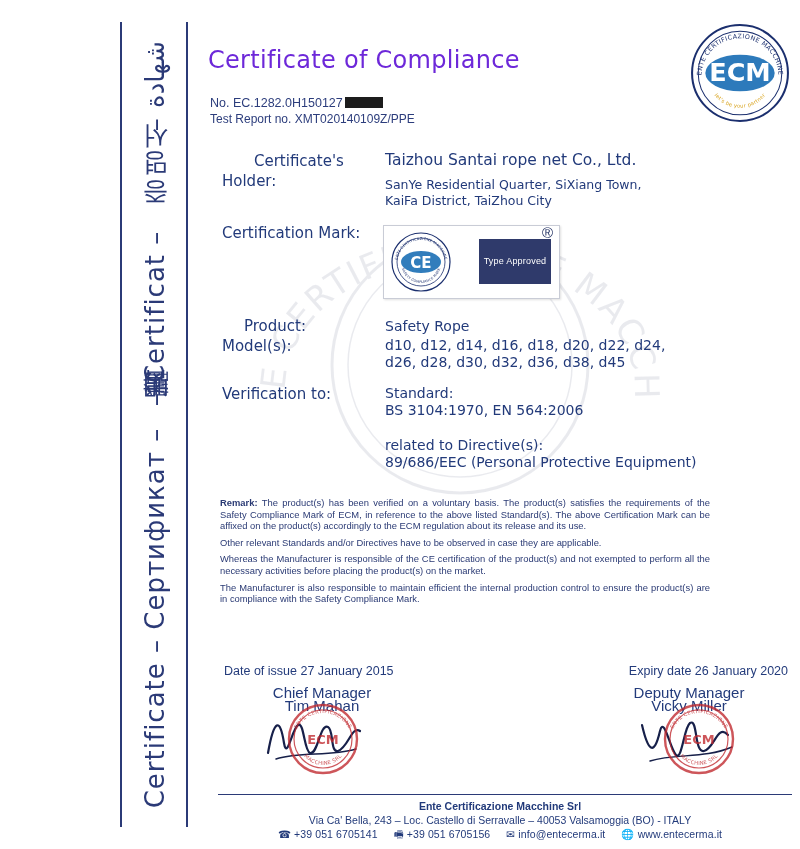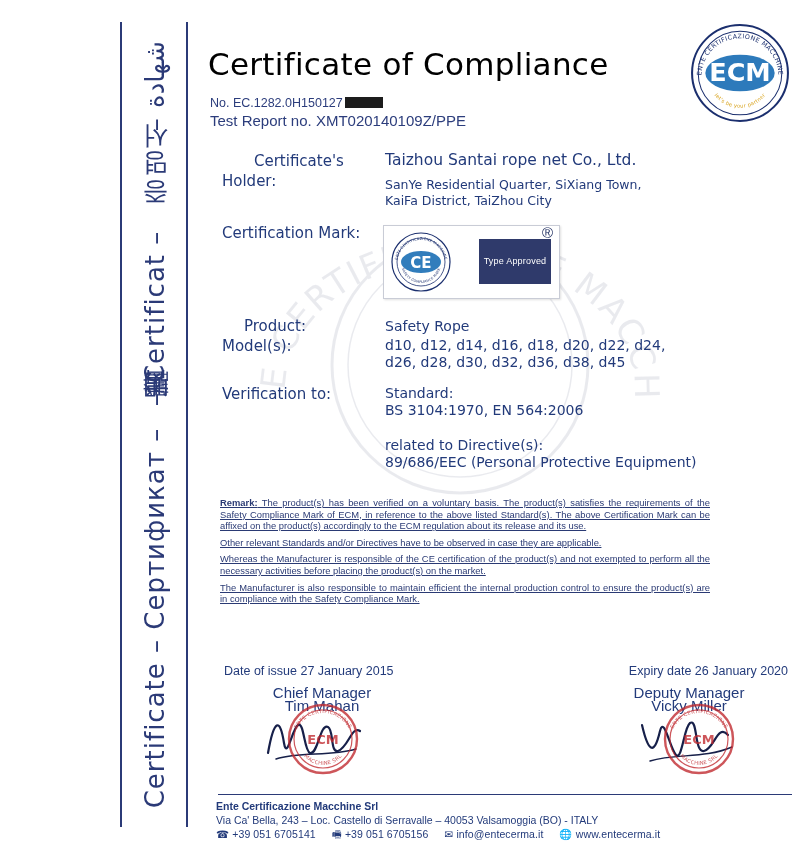--- a/index.html
+++ b/index.html
@@ -79,23 +79,23 @@
     left: 200px;
     top: 0;
     width: 600px;
     height: 849px;
   }
 
   .title {
     position: absolute;
     left: 8px;
     top: 46px;
-    font-size: 31px;
+    font-size: 24px;
     letter-spacing: 0.3px;
-    color: #000000;
+    color: #6d28d9;
     font-family: "DejaVu Sans", sans-serif;
   }
 
   .cert-no {
     position: absolute;
     left: 10px;
     top: 96px;
     font-size: 12.5px;
     color: #2c3d7c;
   }
@@ -104,21 +104,21 @@
     width: 38px;
     height: 11px;
     background: #1c1c1c;
     vertical-align: -1px;
     margin-left: 2px;
   }
   .report-no {
     position: absolute;
     left: 10px;
     top: 112px;
-    font-size: 15px;
+    font-size: 12px;
     color: #2c3d7c;
   }
 
   
   .ecm-logo {
     position: absolute;
     right: 9px;
     top: 22px;
     width: 102px;
     height: 102px;
@@ -212,21 +212,21 @@
     line-height: 11.6px;
     color: #2a3a74;
     text-align: justify;
   }
   .remark b { font-weight: bold; }
   .remark .link {
     color: #1a2f72;
     text-decoration: underline;
     font-weight: bold;
   }
-  .remark p { margin: 0 8px 5px 0; text-decoration: underline; }
+  .remark p { margin: 0 8px 5px 0; }
 
   
   .issue-date {
     position: absolute;
     left: 24px;
     top: 664px;
     font-size: 12.5px;
     color: #233b7b;
   }
   .expiry-date {
@@ -273,23 +273,24 @@
   .footer-rule {
     position: absolute;
     left: 18px;
     right: 8px;
     top: 794px;
     height: 1px;
     background: #2b3a77;
   }
   .footer {
     position: absolute;
-    left: 16px;
+    left: 0;
     right: 0;
     top: 799px;
+    text-align: center;
     font-size: 10.5px;
     line-height: 14px;
     color: #223a7a;
   }
   .footer .company { font-weight: bold; }
   .footer .contacts { letter-spacing: 0.1px; }
   .footer .contacts .sep { display: inline-block; width: 10px; }
   .footer .glyph { font-family: "DejaVu Sans", sans-serif; }
 </style>
 </head>

